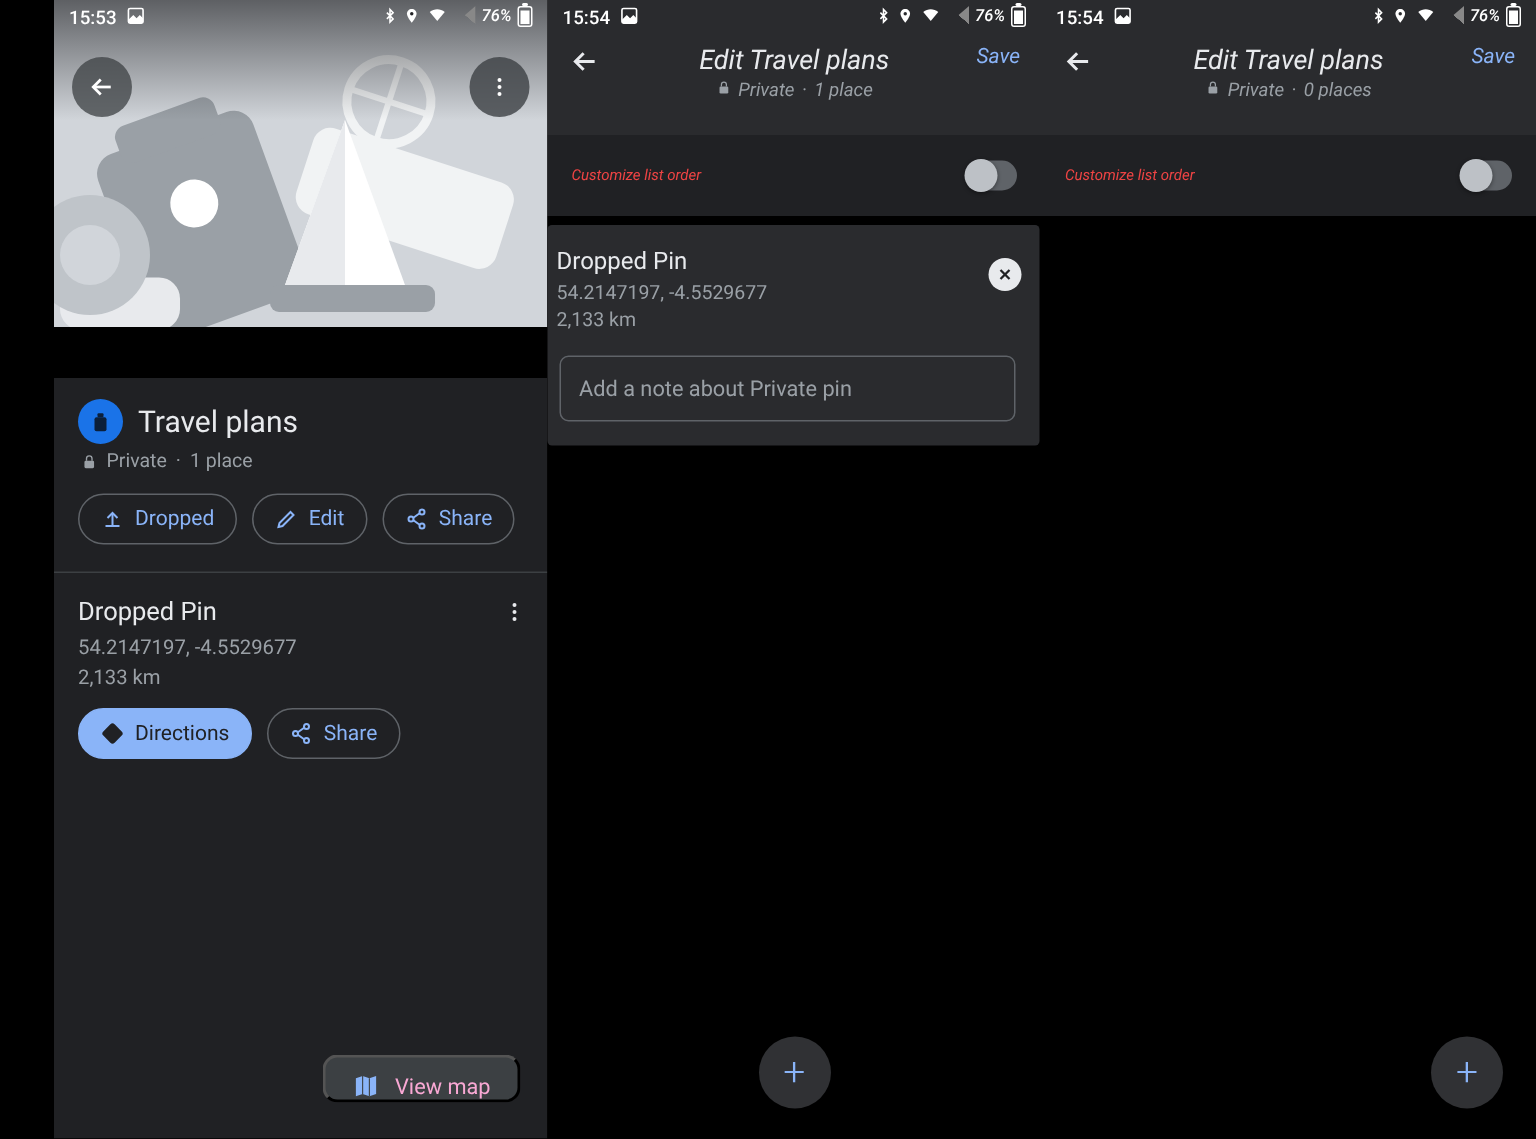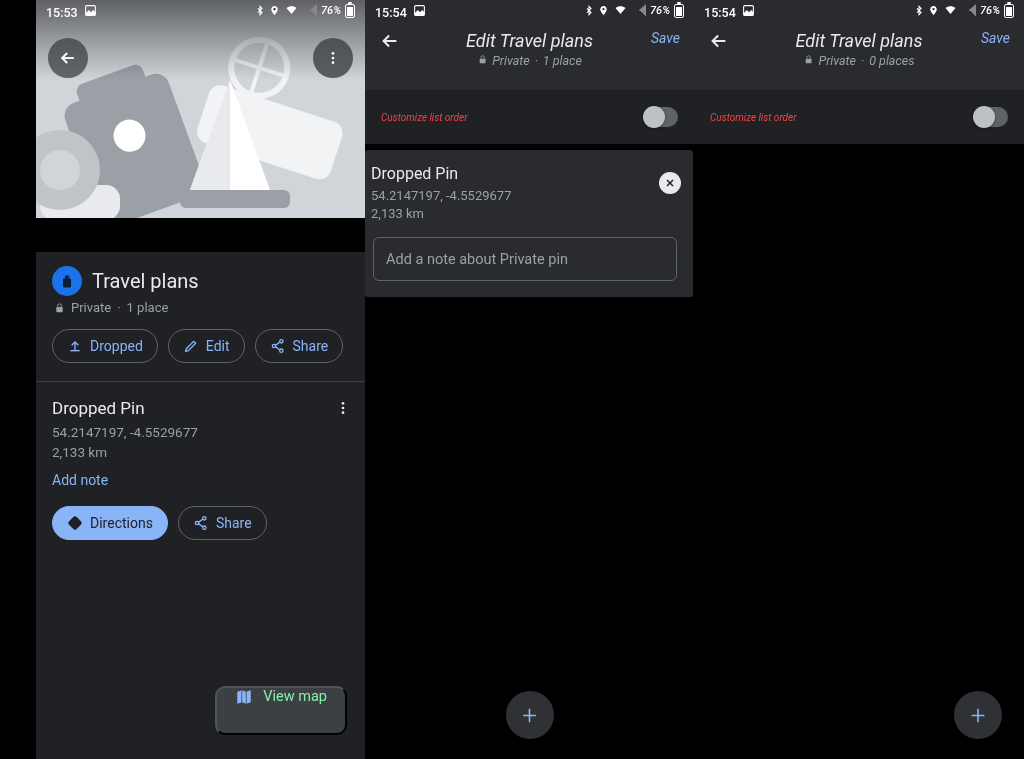--- a/index.html
+++ b/index.html
@@ -41,21 +41,21 @@
   .chip.filled { background:#8ab4f8; color:#202124; border-color:#8ab4f8; }
   .chip svg { width:16px; height:16px; }
   .hr { height:1px; background:#3c4043; margin:0; }
   .place { padding:16px 16px 12px; position:relative; }
   .place-title { font-size:17px; color:#e8eaed; margin-bottom:6px; }
   .place-sub { font-size:13.5px; color:#9aa0a6; margin-bottom:4px; }
   .place-dist { font-size:13.5px; color:#9aa0a6; margin-bottom:12px; }
   .place-note { font-size:14px; color:#8ab4f8; margin-bottom:18px; }
   .place-dots { position:absolute; top:18px; right:14px; }
   .place-chips { display:flex; gap:10px; }
-  .viewmap { position:absolute; bottom:24px; right:18px; height:49px; padding:0 18px; border-radius:10px; background:#3c4043; color:#86efac; display:flex; align-items:flex-start; gap:10px; font-size:14.5px; }
+  .viewmap { position:absolute; bottom:24px; right:18px; height:32px; padding:0 18px; border-radius:10px; background:#3c4043; color:#f9a8d4; display:flex; align-items:flex-end; gap:10px; font-size:14.5px; }
 
   
   .edit-top { position:absolute; top:0; left:0; right:0; height:90px; background:#2a2b2e; }
   .edit-row { position:absolute; top:30px; left:0; right:0; height:50px; display:flex; padding:0 14px;font-style:italic; }
   .edit-title-wrap { position:absolute; left:50%; transform:translateX(-50%); text-align:center; }
   .edit-title { font-size:18px; color:#e8eaed; }
   .edit-sub { font-size:12.5px; color:#9aa0a6; margin-top:2px; display:flex; align-items:center; justify-content:center; gap:5px; }
   .save { margin-left:auto; color:#8ab4f8; font-size:14px; }
   .custom-row { position:absolute; top:90px; left:0; right:0; height:54px; background:#202124; display:flex; align-items:center; padding:0 16px; font-size:10px; color:#ef4444;font-style:italic; }
   .toggle { margin-left:auto; width:34px; height:20px; border-radius:10px; background:#5f6368; position:relative; }
@@ -196,21 +196,20 @@
             </svg>
           <span>Share</span>
         </button>
       </div>
       <div class="hr"></div>
 
       <div class="place">
         <div class="place-title">Dropped Pin</div>
         <div class="place-sub">54.2147197, -4.5529677</div>
         <div class="place-dist">2,133 km</div>
-        <div class="place-note">Add note</div>
         <div class="place-dots">
           <svg width="16" height="16" viewBox="0 0 24 24" fill="#e8eaed">
               <circle cx="12" cy="5" r="2"></circle>
               <circle cx="12" cy="12" r="2"></circle>
               <circle cx="12" cy="19" r="2"></circle>
             </svg>
         </div>
         <div class="place-chips">
           <button class="chip filled">
             <svg viewBox="0 0 24 24" fill="#202124">

